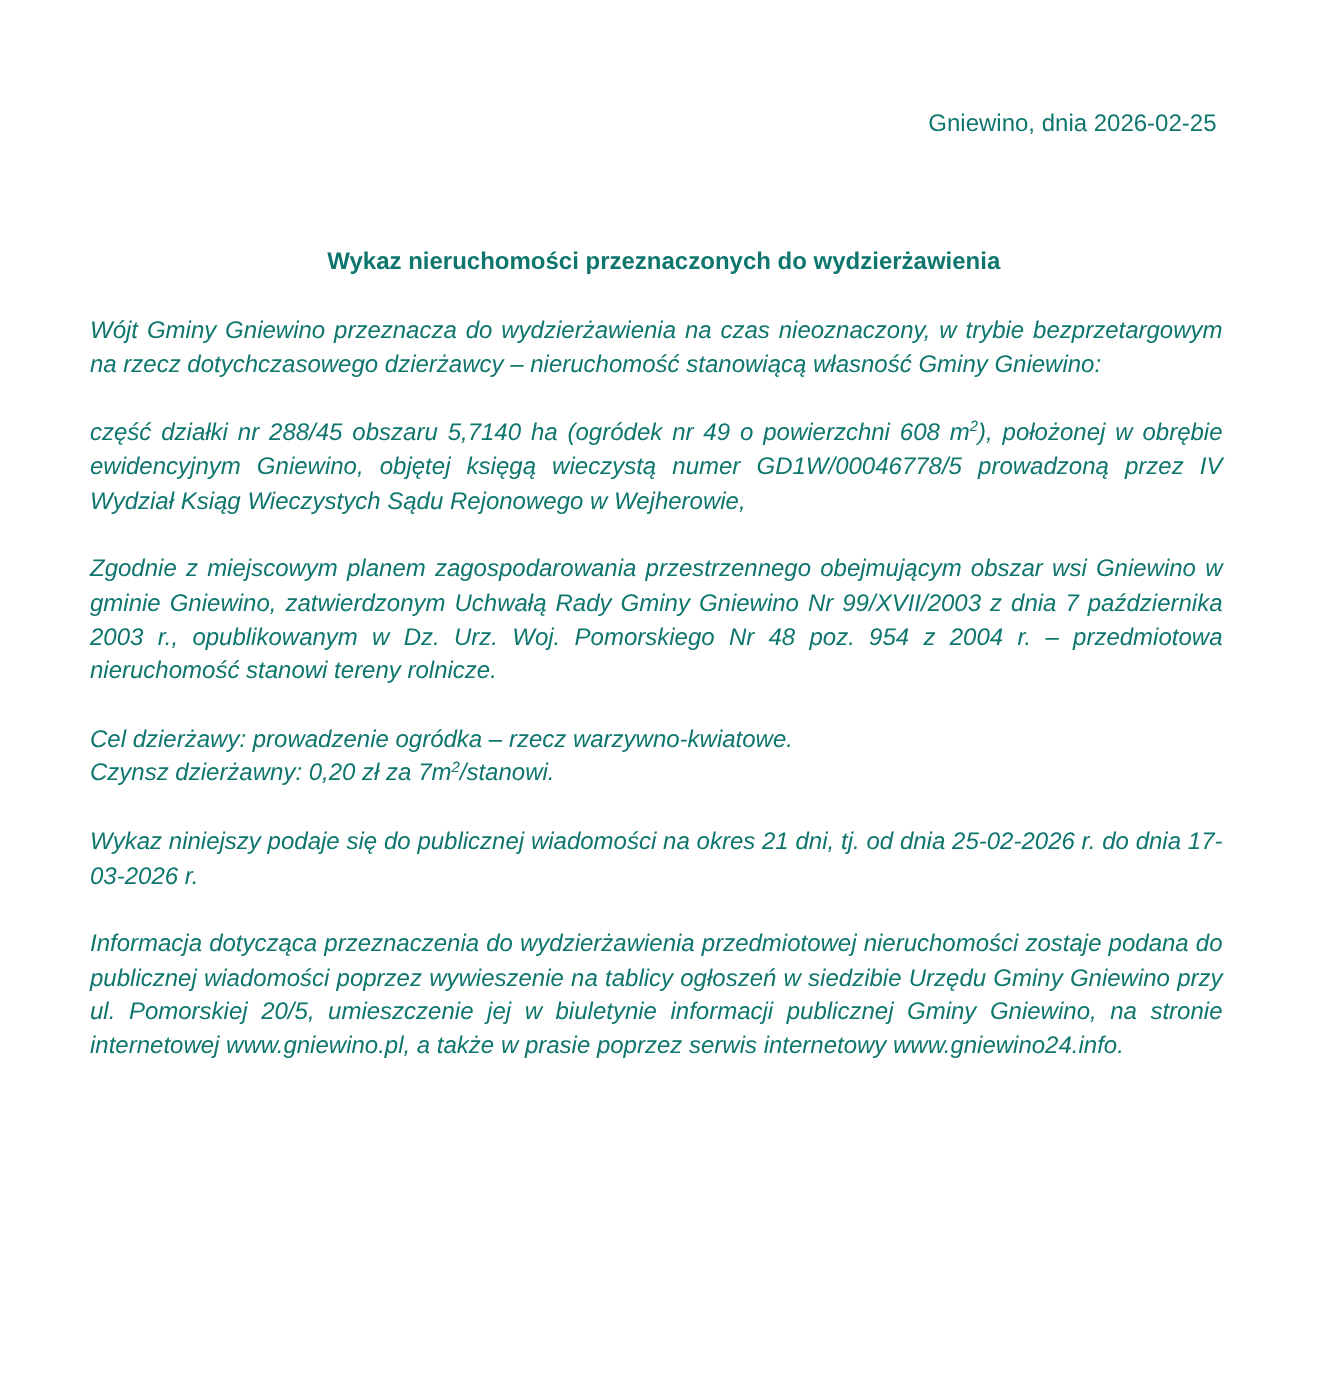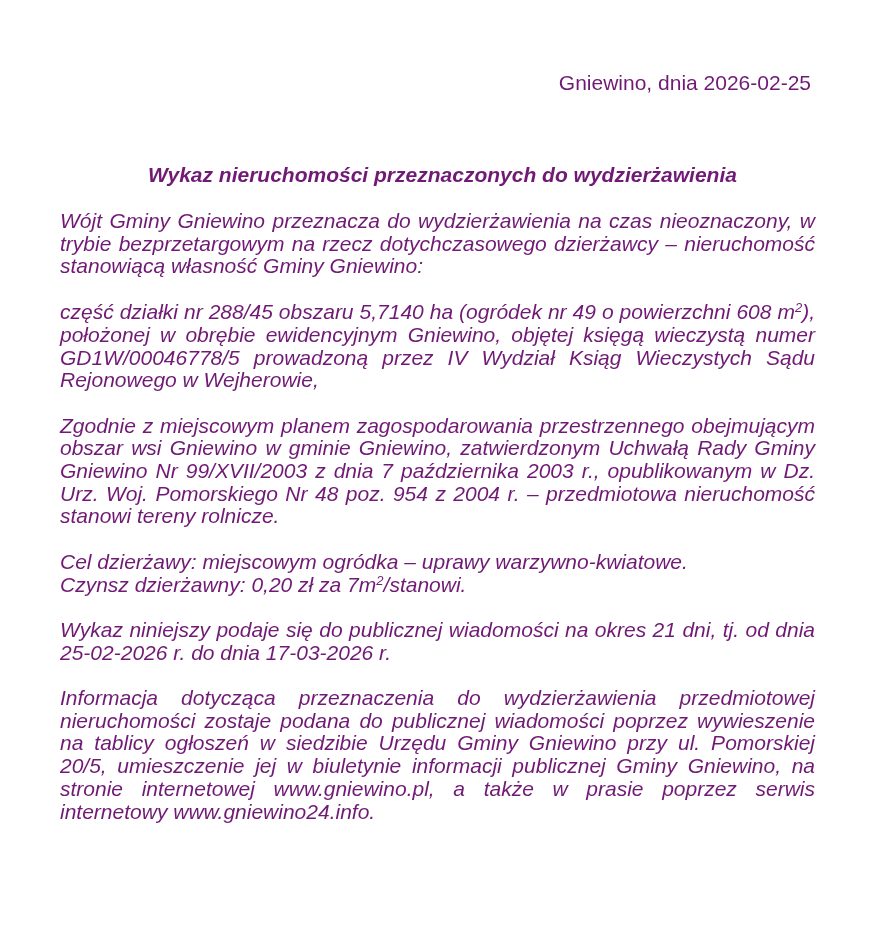--- a/index.html
+++ b/index.html
@@ -1,27 +1,27 @@
 <!DOCTYPE html>
 <html><head>
   <meta charset="utf-8">
   <style>
     html, body { margin: 0; padding: 0; background: #ffffff; }
     body { width: 885px; height: 931px; position: relative; overflow: hidden; }
     .page {
       position: absolute; left: 0; top: 0; width: 885px; height: 931px;
-      font-family: "Liberation Sans", sans-serif; color: #701a75; font-size: 21px;
+      font-family: "Liberation Sans", sans-serif; color: #0f766e; font-size: 16px;
     }
     .date {
       position: absolute; top: 72px; right: 74px; white-space: nowrap;
       line-height: 22px;
     }
     .title {
       position: absolute; top: 164px; left: 0; width: 885px; text-align: center;
-      font-weight: bold; line-height: 22px; white-space: nowrap; font-style: italic;
+      font-weight: bold; line-height: 22px; white-space: nowrap;
     }
     .body {
       position: absolute; left: 60px; top: 210px; width: 755px;
     }
     .para {
       text-align: justify; line-height: 22.7px; margin: 0 0 22.7px 0; font-style: italic;
     }
     sup { font-size: 0.62em; line-height: 0; vertical-align: 0.55em; }
     .p1 { margin-bottom: 23px; }
   </style>
@@ -32,20 +32,20 @@
   <div class="date">Gniewino, dnia 2026-02-25</div>
   <div class="title">Wykaz nieruchomości przeznaczonych do wydzierżawienia</div>
 
   <div class="body">
     <p class="para p1">Wójt Gminy Gniewino przeznacza do wydzierżawienia na czas nieoznaczony, w trybie bezprzetargowym na rzecz dotychczasowego dzierżawcy – nieruchomość stanowiącą własność Gminy Gniewino:</p>
 
     <p class="para"><span>część działki nr 288/45 obszaru 5,7140 ha (ogródek nr 49 o powierzchni 608 m</span><sup>2</sup><span>), położonej w obrębie ewidencyjnym Gniewino, objętej księgą wieczystą numer GD1W/00046778/5 prowadzoną przez IV Wydział Ksiąg Wieczystych Sądu Rejonowego w Wejherowie,</span></p>
 
     <p class="para">Zgodnie z miejscowym planem zagospodarowania przestrzennego obejmującym obszar wsi Gniewino w gminie Gniewino, zatwierdzonym Uchwałą Rady Gminy Gniewino Nr 99/XVII/2003 z dnia 7 października 2003 r., opublikowanym w Dz. Urz. Woj. Pomorskiego Nr 48 poz. 954 z  2004 r. – przedmiotowa nieruchomość stanowi tereny rolnicze.</p>
 
-    <p class="para" style="margin-bottom:0">Cel dzierżawy: miejscowym ogródka – uprawy warzywno-kwiatowe.</p>
+    <p class="para" style="margin-bottom:0">Cel dzierżawy: prowadzenie ogródka – rzecz warzywno-kwiatowe.</p>
     <p class="para"><span>Czynsz dzierżawny: 0,20 zł za 7m</span><sup>2</sup><span>/stanowi.</span></p>
 
     <p class="para">Wykaz niniejszy podaje się do publicznej wiadomości na okres 21 dni, tj. od dnia 25-02-2026 r. do dnia 17-03-2026 r.</p>
 
     <p class="para">Informacja dotycząca przeznaczenia do wydzierżawienia przedmiotowej nieruchomości zostaje podana do publicznej wiadomości poprzez wywieszenie na tablicy ogłoszeń w siedzibie Urzędu Gminy Gniewino przy ul. Pomorskiej 20/5, umieszczenie jej w biuletynie informacji publicznej Gminy Gniewino, na stronie internetowej www.gniewino.pl, a także w prasie poprzez serwis internetowy www.gniewino24.info.</p>
   </div>
 </div>
 
 </body></html>

